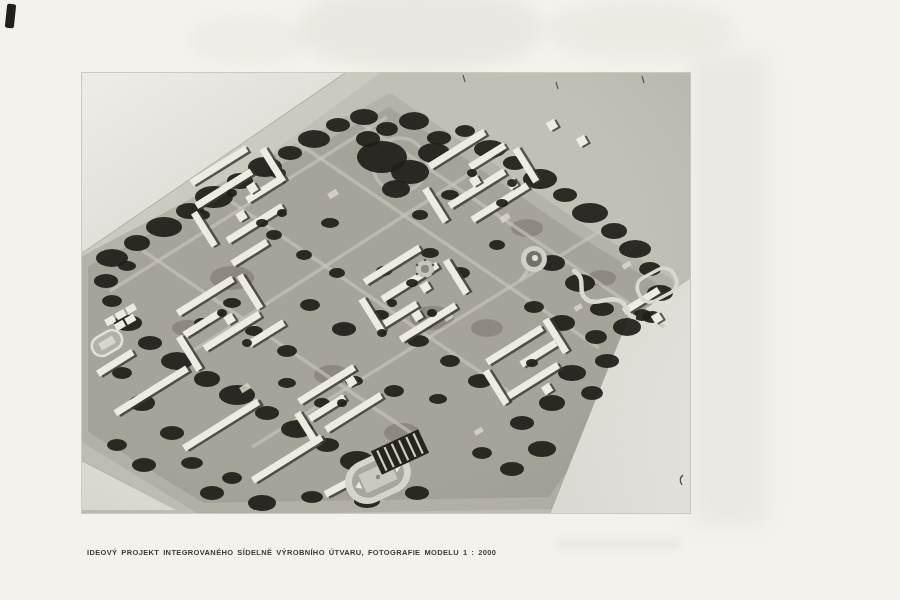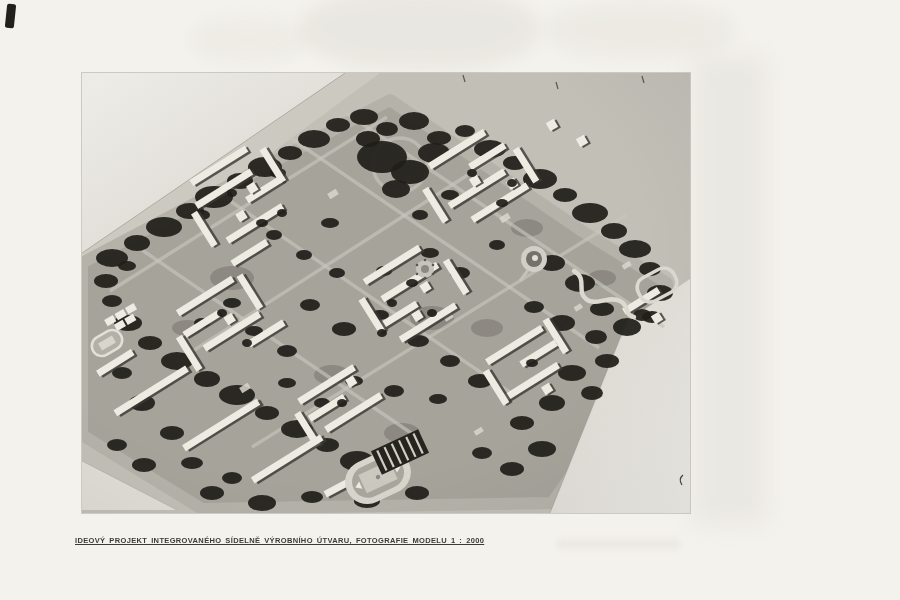--- a/index.html
+++ b/index.html
@@ -34,24 +34,24 @@
   .g4{left:556px;top:538px;width:125px;height:12px;opacity:.13;filter:blur(3px);border-radius:6px;}
 
   .photo{
     position:absolute;left:82px;top:73px;width:608px;height:440px;margin:0;
     outline:1px solid rgba(60,58,52,.22);
     background:var(--photo-paper);
   }
   .photo svg{display:block;width:100%;height:100%;}
 
   .caption{
-    position:absolute;left:75px;top:536px;margin:0;
+    position:absolute;left:75px;top:536px;margin:12px;
     font-size:7.5px;font-weight:bold;
     letter-spacing:.35px;word-spacing:1.5px;
-    color:var(--caption);white-space:nowrap;text-decoration:underline;
+    color:var(--caption);white-space:nowrap;
   }
 
   
   .forest ellipse{fill:var(--forest);opacity:.93;}
   .scrub ellipse{fill:#6e6b64;opacity:.45;}
   .road path, .road circle{stroke:var(--road);stroke-width:3.5;fill:none;opacity:.65;}
   .bl{fill:var(--building);}
   .sh{fill:var(--building-shadow);opacity:.8;}
   .pad rect{fill:#d9d6ce;opacity:.85;}
 </style>

